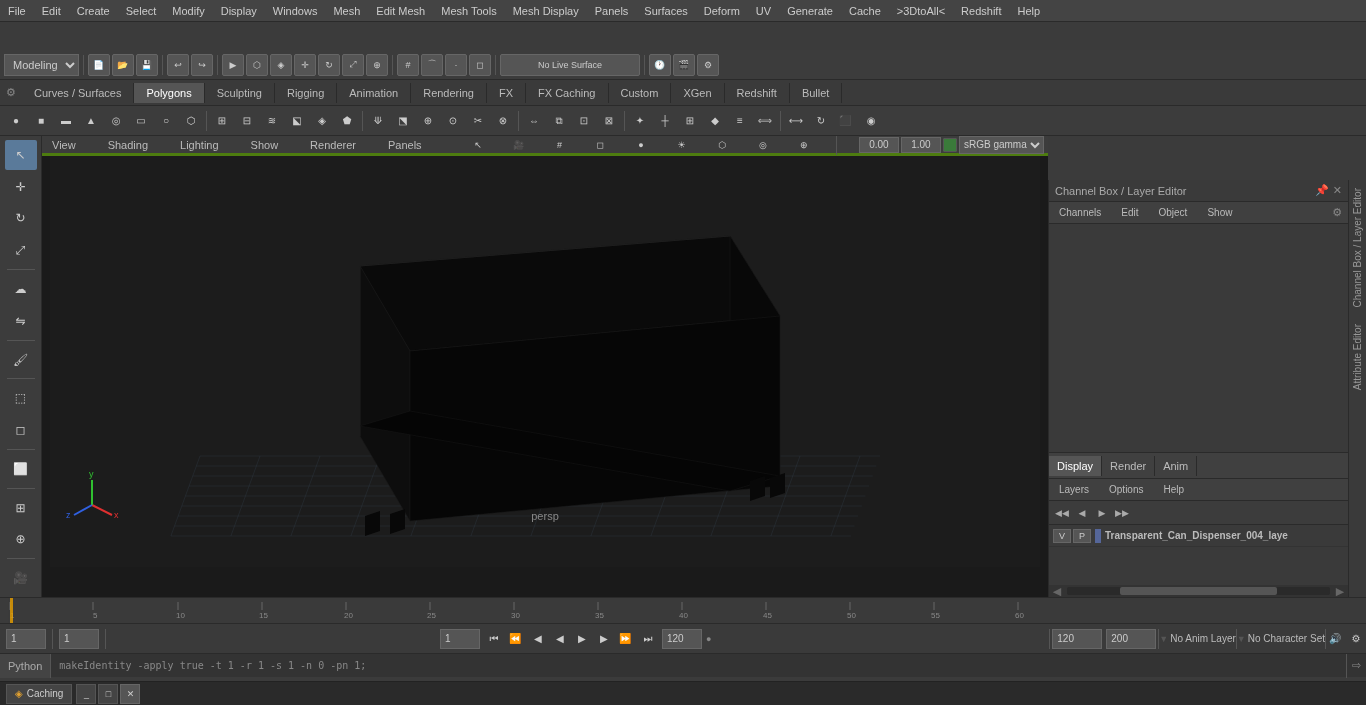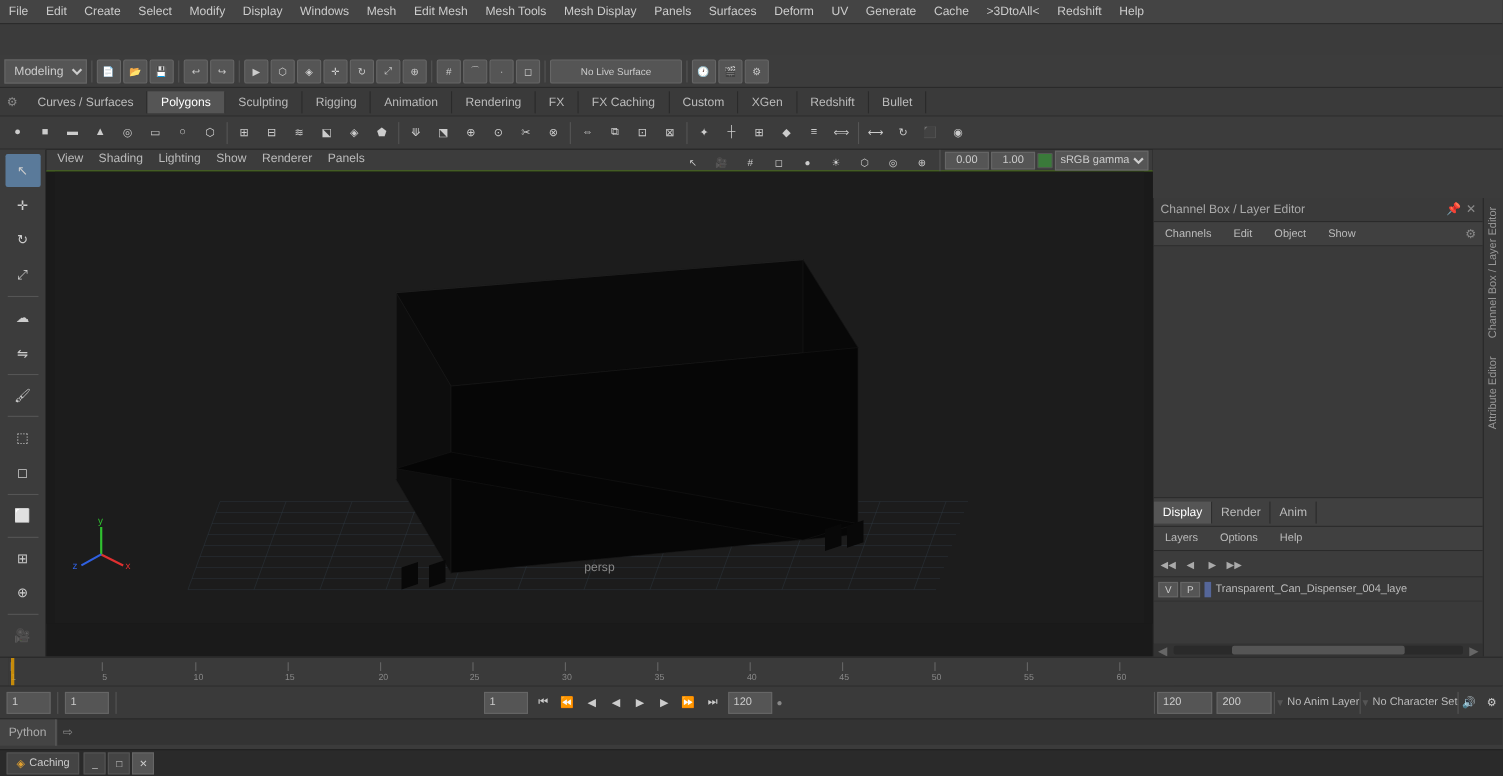--- a/index.html
+++ b/index.html
@@ -30,21 +30,21 @@
     #main-layout { display: flex; height: calc(705px - 22px - 30px - 26px - 30px - 26px - 20px - 30px); }
     
     
     #left-toolbar { width: 42px; background: #3c3c3c; border-right: 1px solid #2a2a2a; display: flex; flex-direction: column; align-items: center; padding: 4px 0; gap: 2px; }
     .lt-btn { width: 32px; height: 32px; display: flex; align-items: center; justify-content: center; cursor: pointer; color: #ccc; border-radius: 2px; font-size: 12px; }
     .lt-btn.active { background: #5a7a9a; }
     .lt-sep { width: 28px; height: 1px; background: #555; margin: 2px 0; }
     
     
     #viewport { flex: 1; background: #1a1a1a; position: relative; overflow: hidden; }
-    #viewport-menu { background: #3c3c3c; height: 20px; display: flex; padding: 0 4px; border-bottom: 1px solid #4d7c0f; gap: 2px; }
+    #viewport-menu { background: #3c3c3c; height: 20px; display: flex; align-items: center; padding: 0 4px; border-bottom: 3px solid #4d7c0f; gap: 20px; }
     .vp-menu { padding: 2px 6px; cursor: pointer; color: #bbb; font-size: 11px; }
     #viewport-inner { width: 100%; height: calc(100% - 20px - 30px); background: #1a1a1a; position: relative; }
     
     .persp-label { position: absolute; bottom: 45px; left: 50%; transform: translateX(-50%); color: #888; font-size: 11px; }
     
     
     #axis { position: absolute; bottom: 40px; left: 20px; }
     
     
     #right-panel { width: 300px; background: #3c3c3c; border-left: 1px solid #2a2a2a; display: flex; flex-direction: column; }
@@ -62,21 +62,21 @@
     #layers-tabs { background: #404040; height: 26px; display: flex; align-items: center; border-bottom: 1px solid #2a2a2a; }
     .layer-tab { padding: 4px 8px; cursor: pointer; color: #bbb; font-size: 11px; border-right: 1px solid #2a2a2a; }
     .layer-tab.active { background: #555; color: #fff; }
     #layers-toolbar { background: #3c3c3c; height: 24px; display: flex; align-items: center; padding: 0 4px; gap: 2px; border-bottom: 1px solid #2a2a2a; }
     .layer-tb-btn { width: 18px; height: 18px; display: flex; align-items: center; justify-content: center; cursor: pointer; color: #aaa; font-size: 9px; }
     #layers-list { background: #3a3a3a; min-height: 60px; }
     .layer-row { display: flex; align-items: center; padding: 2px 4px; border-bottom: 1px solid #333; height: 22px; cursor: pointer; }
     .layer-v { width: 18px; height: 14px; background: #555; border: 1px solid #666; display: flex; align-items: center; justify-content: center; font-size: 9px; cursor: pointer; }
     .layer-p { width: 18px; height: 14px; background: #555; border: 1px solid #666; display: flex; align-items: center; justify-content: center; font-size: 9px; margin-left: 2px; cursor: pointer; }
     .layer-color { width: 6px; height: 14px; margin: 0 4px; }
-    .layer-name { flex: 1; color: #bbb; font-size: 10px; white-space: nowrap; overflow: hidden; text-overflow: ellipsis; }
+    .layer-name { flex: 1; color: #bbb; font-size: 10px; white-space: nowrap; overflow: hidden; text-overflow: ellipsis; font-weight: bold; }
     #scrollbar-h { height: 12px; background: #333; display: flex; align-items: center; }
     .scroll-track { flex: 1; height: 8px; background: #2a2a2a; margin: 0 2px; border-radius: 2px; position: relative; }
     .scroll-thumb { position: absolute; left: 20%; width: 60%; height: 100%; background: #555; border-radius: 2px; }
     
     
     #timeline { background: #3b3b3b; height: 26px; border-top: 1px solid #2a2a2a; display: flex; align-items: center; position: relative; overflow: hidden; }
     #time-ticks { flex: 1; height: 26px; position: relative; background: #3a3a3a; overflow: hidden; }
     .pb-btn { width: 20px; height: 20px; display: flex; align-items: center; justify-content: center; cursor: pointer; color: #ccc; font-size: 10px; }
     
     
@@ -143,21 +143,21 @@
   <div class="tb-item">✛</div>
   <div class="tb-item">↻</div>
   <div class="tb-item">⤢</div>
   <div class="tb-item">⊕</div>
   <div class="tb-sep"></div>
   <div class="tb-item">#</div>
   <div class="tb-item">⌒</div>
   <div class="tb-item">·</div>
   <div class="tb-item">◻</div>
   <div class="tb-sep"></div>
-  <div class="tb-item" style="width: 120px; background: #555;">No Live Surface</div>
+  <div class="tb-item" style="width: 140px; background: #555;">No Live Surface</div>
   <div class="tb-sep"></div>
   <div class="tb-item">🕐</div>
   <div class="tb-item">🎬</div>
   <div class="tb-item">⚙</div>
 </div>
 
 <div id="tabs-row">
   <div class="tab-gear">⚙</div>
   <div class="tab">Curves / Surfaces</div>
   <div class="tab active">Polygons</div>
@@ -507,20 +507,21 @@
     <span style="color:#555; font-size:9px;">▼</span>
     <span style="color:#bbb; font-size:10px;">No Character Set</span>
   </div>
   <div class="br-sep"></div>
   <div class="pb-btn">🔊</div>
   <div class="pb-btn">⚙</div>
 </div>
 
 <div id="python-bar">
   <div id="python-label">Python</div>
+  <div id="python-cmd">makeIdentity -apply true -t 1 -r 1 -s 1 -n 0 -pn 1;</div>
   <div style="width:20px; height:24px; display:flex; align-items:center; justify-content:center; color:#888; cursor:pointer; border-left:1px solid #555;">⇨</div>
 </div>
 
 <div style="position:fixed; bottom:0; left:0; right:0; background:#2a2a2a; height:24px; display:flex; align-items:center; padding: 0 6px; border-top: 1px solid #222; z-index:100;">
   <div style="background:#444; border:1px solid #555; padding:0 8px; height:20px; display:flex; align-items:center; gap:4px; cursor:pointer;">
     <span style="color:#e0a030; font-size:10px;">◈</span>
     <span style="color:#ccc; font-size:10px;">Caching</span>
   </div>
   <div style="display:flex; gap:2px; margin-left:4px;">
     <div style="width:20px; height:20px; background:#444; border:1px solid #555; display:flex; align-items:center; justify-content:center; cursor:pointer; font-size:9px; color:#ccc;">_</div>

